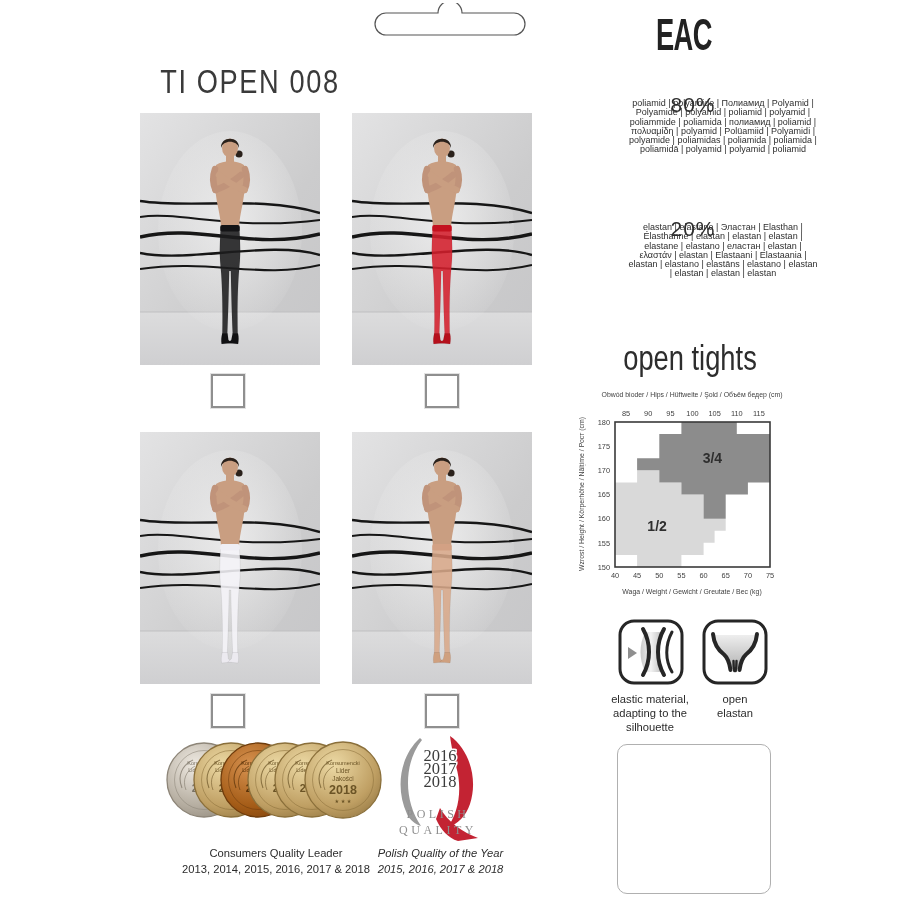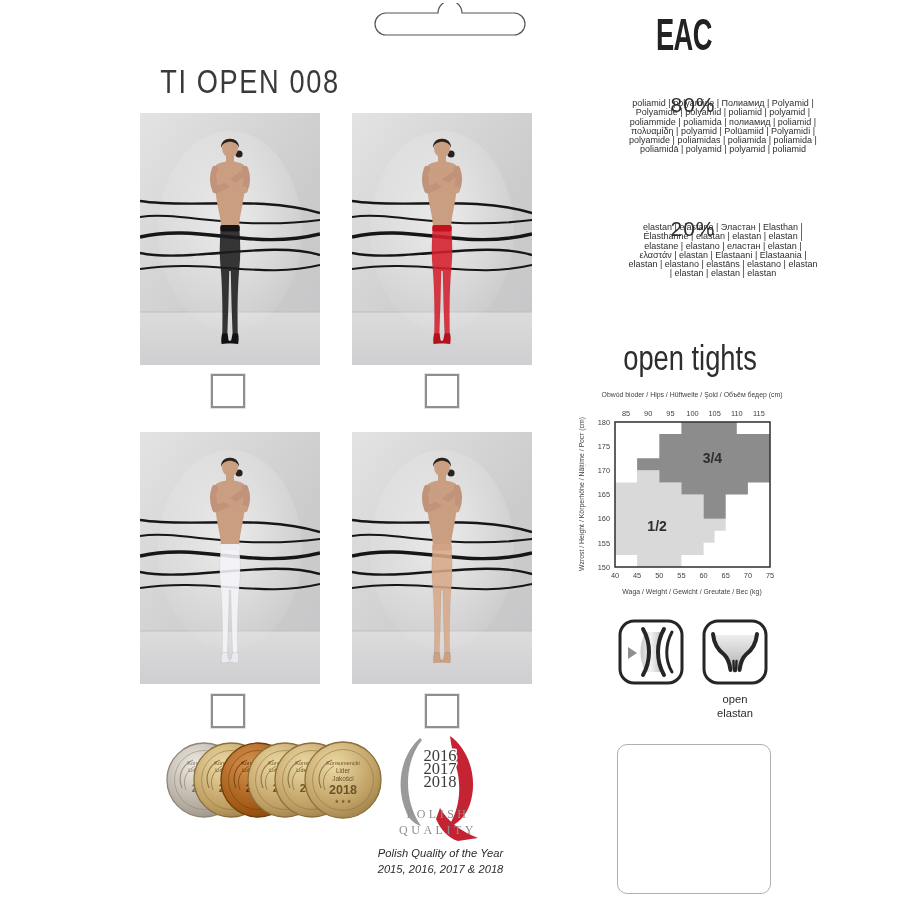--- a/index.html
+++ b/index.html
@@ -288,20 +288,23 @@
     <path d="M54,13 C47,26 47,41 54,53" fill="none" stroke="#262626" stroke-width="3" stroke-linecap="round"></path>
   </svg>
   <svg class="abs" style="left:702px;top:619px;" width="66" height="66" viewBox="0 0 66 66">
     <rect x="2" y="2" width="62" height="62" rx="14" fill="#fff" stroke="#262626" stroke-width="3"></rect>
     <path d="M11,16 L55,16 C54,24 51,30 45,35 C41,38 39,43 37.5,50 L28.5,50 C27,43 25,38 21,35 C15,30 12,24 11,16 Z" fill="url(#pantyG)"></path>
     <path d="M11,15 C12,25 16,31 22,35.5 C25.5,38.5 27.5,44 28.5,51" fill="none" stroke="#262626" stroke-width="4" stroke-linecap="round"></path>
     <path d="M55,15 C54,25 50,31 44,35.5 C40.5,38.5 38.5,44 37.5,51" fill="none" stroke="#262626" stroke-width="4" stroke-linecap="round"></path>
     <path d="M31.5,42 C31.5,46 31.6,49 32.3,52" fill="none" stroke="#262626" stroke-width="2.4" stroke-linecap="round"></path>
     <path d="M34.5,42 C34.5,46 34.4,49 33.7,52" fill="none" stroke="#262626" stroke-width="2.4" stroke-linecap="round"></path>
   </svg>
+  <div class="abs feat-label" style="left:585px;width:130px;">
+    <div class="inner" style="width:98px;">elastic material, adapting to the silhouette</div>
+  </div>
   <div class="abs feat-label" style="left:670px;width:130px;">
     <div class="inner" style="width:60px;">open elastan</div>
   </div>
 
   <div class="abs barcode-box"></div>
 
   <svg class="abs" style="left:156px;top:733px;" width="226" height="96" viewBox="0 0 226 96">
     <g id="medals-group">
         <circle cx="48" cy="47" r="37" fill="url(#grad-silver)" stroke="#8d8578" stroke-width="1.3"></circle>
         <circle cx="48" cy="47" r="29.5" fill="none" stroke="#8d8578" stroke-width="1" opacity="0.55"></circle>
@@ -354,18 +357,22 @@
     <path d="M30,4 C10,22 5,54 17,80 C20,86 25,90 31,92 C13,66 14,28 32,6 Z" fill="#9a9a9a"></path>
     <path d="M60,2 C80,16 88,46 80,70 C76,82 68,90 57,94 C68,80 73,56 66,32 C63,20 61,10 60,2 Z" fill="#c32333"></path>
     <path d="M50,74 C58,88 72,98 88,104 L68,107 C58,104 51,96 46,85 Z" fill="#c32333"></path>
     <text x="50" y="27" text-anchor="middle" font-size="16.5" fill="#3b3b3b" style="paint-order:stroke;stroke:#fff;stroke-width:3px;">2016</text>
     <text x="50" y="40" text-anchor="middle" font-size="16.5" fill="#3b3b3b" style="paint-order:stroke;stroke:#fff;stroke-width:3px;">2017</text>
     <text x="50" y="53" text-anchor="middle" font-size="16.5" fill="#3b3b3b" style="paint-order:stroke;stroke:#fff;stroke-width:3px;">2018</text>
     <text x="48" y="84" text-anchor="middle" font-size="12" letter-spacing="3.5" fill="#8f8f8f">POLISH</text>
     <text x="48" y="100" text-anchor="middle" font-size="12" letter-spacing="3.5" fill="#8f8f8f">QUALITY</text>
   </svg>
 
+  <div class="abs caption" style="left:156px;width:240px;">
+    <div>Consumers Quality Leader</div>
+    <div>2013, 2014, 2015, 2016, 2017 &amp; 2018</div>
+  </div>
   <div class="abs caption" style="left:368px;width:145px;font-style:italic;">
     <div>Polish Quality of the Year</div>
     <div>2015, 2016, 2017 &amp; 2018</div>
   </div>
 
 </div>
 
 </body></html>

